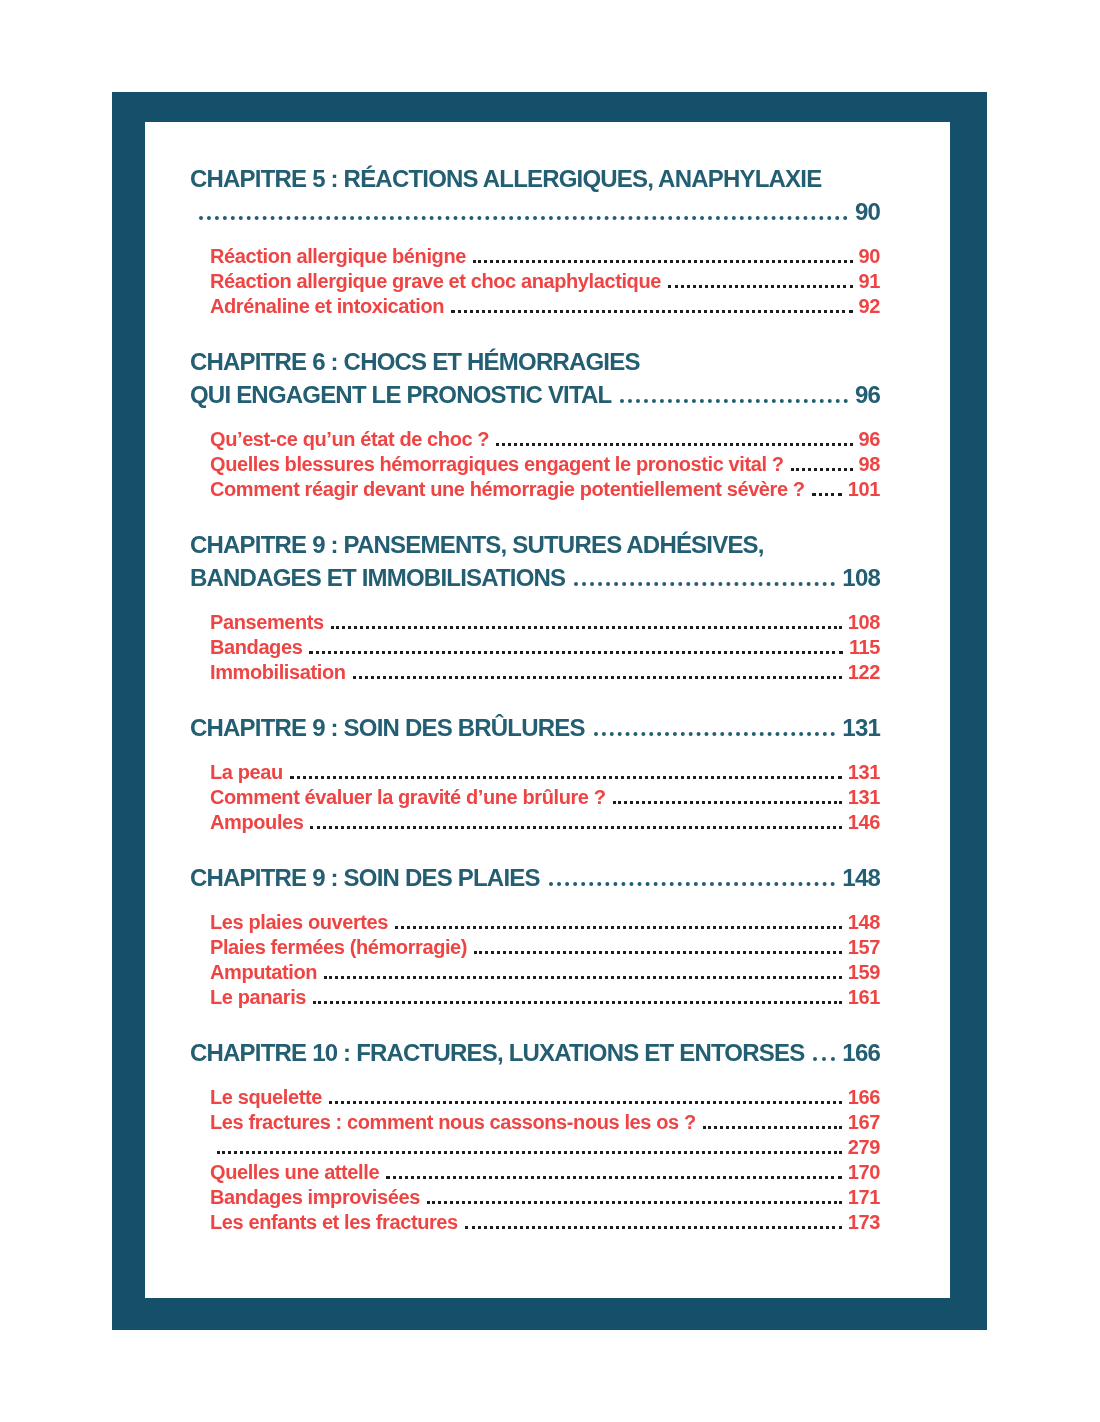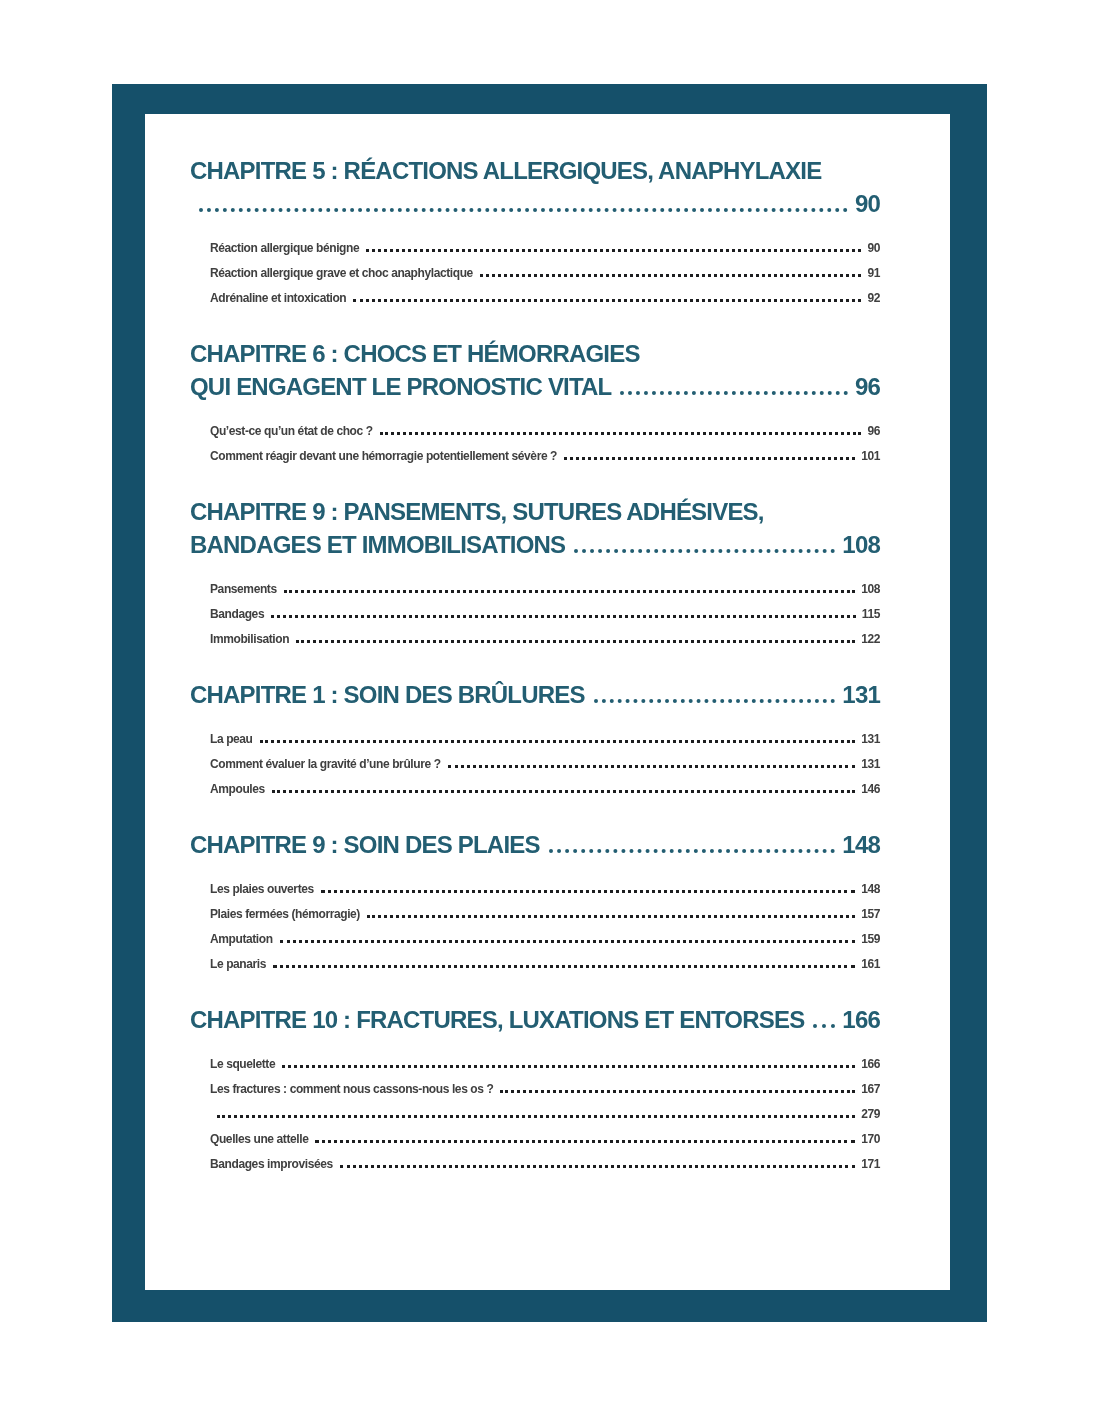--- a/index.html
+++ b/index.html
@@ -9,21 +9,21 @@
   }
   body {
     width: 1100px;
     height: 1422px;
     position: relative;
     font-family: "Liberation Sans", "DejaVu Sans", sans-serif;
   }
   .frame {
     position: absolute;
     left: 112px;
-    top: 84px;
+    top: 92px;
     width: 875px;
     height: 1238px;
     background: #15506a;
   }
   .page {
     position: absolute;
     left: 33px;
     top: 30px;
     right: 37px;
     bottom: 32px;
@@ -49,22 +49,22 @@
     min-width: 16px;
     border-bottom: 4px dotted #235e72;
     margin: 0 7px -2px 9px;
   }
   .ch-page { white-space: nowrap; }
   .items { }
   .toc-item {
     display: flex;
     align-items: baseline;
     padding-left: 20px;
-    color: #404040;
-    font-size: 12px;
+    color: #ef4444;
+    font-size: 20px;
     line-height: 25px;
     font-weight: 700;
     letter-spacing: -0.4px;
   }
   .item-text { white-space: nowrap; }
   .item-leader {
     min-width: 10px;
     border-bottom: 3px dotted #1c1d1f;
     margin: 0 6px -1px 7px;
   }
@@ -112,20 +112,25 @@
           <span class="ch-page">96</span>
         </span>
       </h2>
       <div class="items">
         <div class="toc-item">
           <span class="item-text">Qu’est-ce qu’un état de choc ?</span>
           <span class="leader item-leader"></span>
           <span class="item-page">96</span>
         </div>
         <div class="toc-item">
+          <span class="item-text">Quelles blessures hémorragiques engagent le pronostic vital ?</span>
+          <span class="leader item-leader"></span>
+          <span class="item-page">98</span>
+        </div>
+        <div class="toc-item">
           <span class="item-text">Comment réagir devant une hémorragie potentiellement sévère ?</span>
           <span class="leader item-leader"></span>
           <span class="item-page">101</span>
         </div>
       </div>
     </section>
 
     <section class="chapter">
       <h2 class="ch-head">
         <span class="ch-line1">CHAPITRE 9 : PANSEMENTS, SUTURES ADHÉSIVES,</span>
@@ -150,21 +155,21 @@
           <span class="item-text">Immobilisation</span>
           <span class="leader item-leader"></span>
           <span class="item-page">122</span>
         </div>
       </div>
     </section>
 
     <section class="chapter">
       <h2 class="ch-head">
         <span class="ch-line2">
-          <span class="ch-text">CHAPITRE 1 : SOIN DES BRÛLURES</span>
+          <span class="ch-text">CHAPITRE 9 : SOIN DES BRÛLURES</span>
           <span class="leader head-leader"></span>
           <span class="ch-page">131</span>
         </span>
       </h2>
       <div class="items">
         <div class="toc-item">
           <span class="item-text">La peau</span>
           <span class="leader item-leader"></span>
           <span class="item-page">131</span>
         </div>
@@ -238,18 +243,23 @@
         </div>
         <div class="toc-item">
           <span class="item-text">Quelles une attelle</span>
           <span class="leader item-leader"></span>
           <span class="item-page">170</span>
         </div>
         <div class="toc-item">
           <span class="item-text">Bandages improvisées</span>
           <span class="leader item-leader"></span>
           <span class="item-page">171</span>
+        </div>
+        <div class="toc-item">
+          <span class="item-text">Les enfants et les fractures</span>
+          <span class="leader item-leader"></span>
+          <span class="item-page">173</span>
         </div>
       </div>
     </section>
 
   </div>
 </div>
 
 </body></html>

